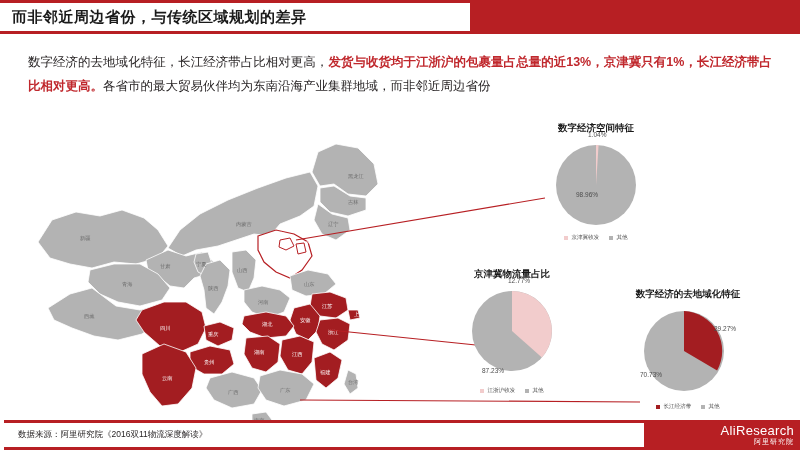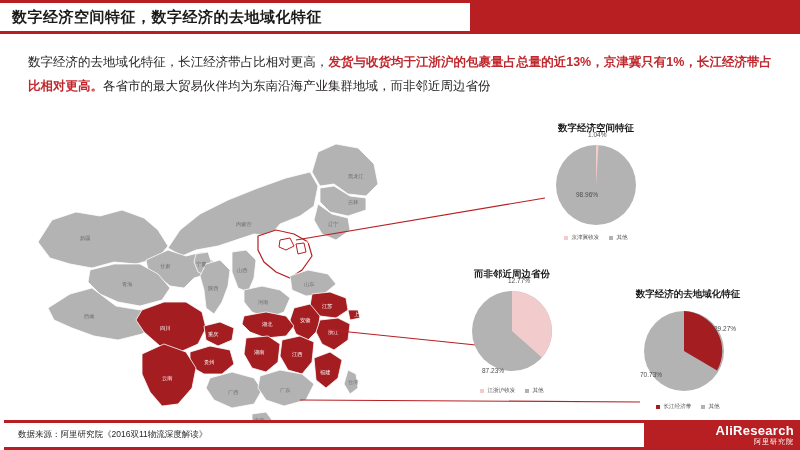--- a/index.html
+++ b/index.html
@@ -141,21 +141,21 @@
   }
   .footer-logo {
     position: absolute;
     right: 10px;
     top: 4px;
     text-align: right;
     color: #ffffff;
   }
   .footer-logo .en {
     font-size: 13px;
-    font-weight: bold;
+    font-weight: normal;
     letter-spacing: 0.3px;
     line-height: 13px;
   }
   .footer-logo .cn {
     font-size: 7px;
     line-height: 9px;
     letter-spacing: 1px;
   }
   .watermark {
     position: absolute;
@@ -166,21 +166,21 @@
     opacity: .7;
   }
 </style>
 </head>
 <body>
 
 <div class="slide">
 
   <div class="title-bar">
     <div class="title-white-block">
-      <span class="title-text">数字经济空间特征，数字经济的去地域化特征</span>
+      <span class="title-text">而非邻近周边省份，与传统区域规划的差异</span>
     </div>
   </div>
 
   <div class="paragraph">
     <span>数字经济的去地域化特征，长江经济带占比相对更高，</span><span class="hl">发货与收货均于江浙沪的包裹量占总量的近13%，京津冀只有1%，长江经济带占比相对更高。</span><span>各省市的最大贸易伙伴均为东南沿海产业集群地域，而非邻近周边省份</span>
   </div>
 
   <div class="map-wrap">
     <svg width="420" height="300" viewBox="0 0 420 300">
       <g>
@@ -308,21 +308,21 @@
         <span>京津冀收发</span>
       </span>
       <span class="legend-item">
         <i class="legend-swatch" style="background:#b3b3b3"></i>
         <span>其他</span>
       </span>
     </div>
   </div>
 
   <div class="pie-block" style="left:452px; top:268px; width:120px;">
-    <div class="pie-title">而非邻近周边省份</div>
+    <div class="pie-title">京津冀物流量占比</div>
     <div class="pie-canvas" style="margin-top:4px;">
       <svg width="120" height="92" viewBox="0 0 120 92">
         <circle cx="60" cy="46" r="40" fill="#b3b3b3"></circle>
         <path d="M60,46 L60,6 A40,40 0 0,1 89.9,72.4 Z" fill="#f2cccc" transform="rotate(0 60 46)"></path>
       </svg>
       <span class="pie-pct" style="left:56px; top:-8px;">12.77%</span>
       <span class="pie-pct" style="left:30px; top:82px;">87.23%</span>
     </div>
     <div class="pie-legend" style="margin-top:10px;">
       <span class="legend-item">

